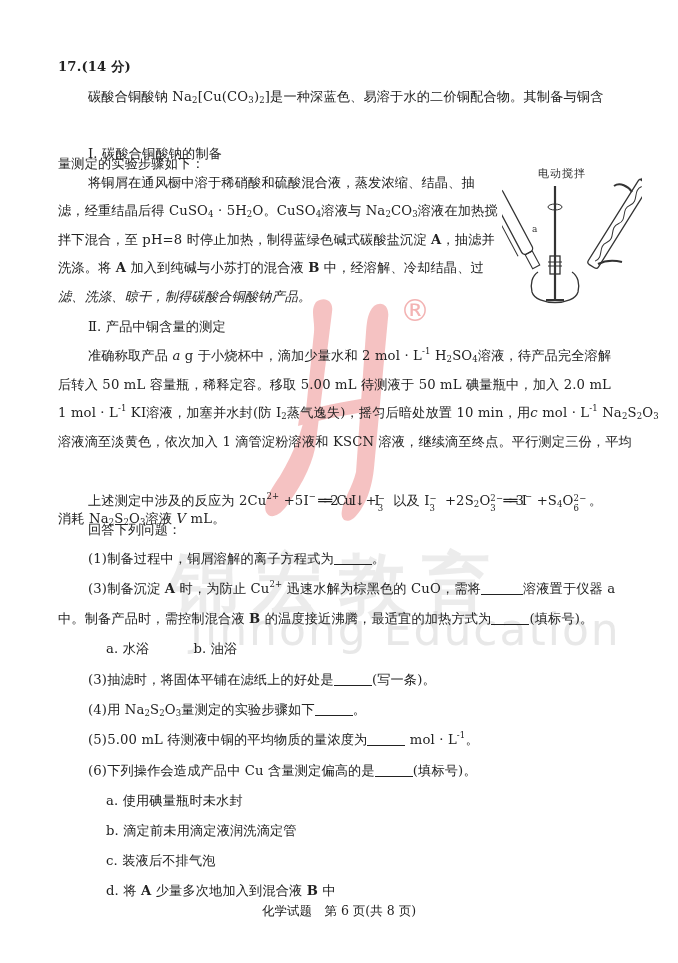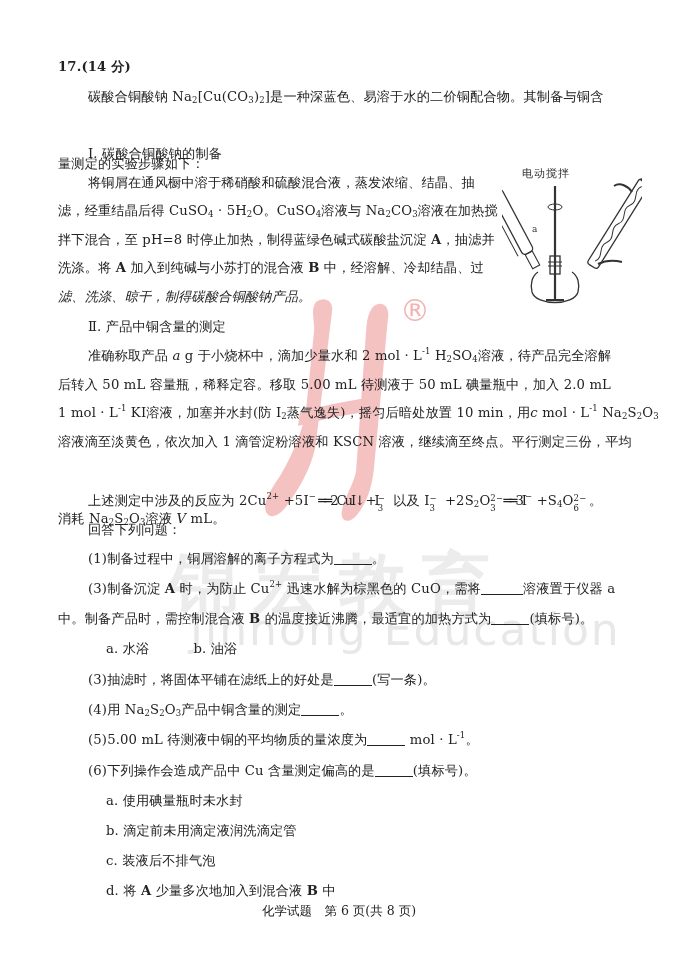--- a/index.html
+++ b/index.html
@@ -43,21 +43,21 @@
   }
   .wm-en {
     position: absolute; left: 190px; top: 604px; font-size: 44px; letter-spacing: 2px;
     color: rgba(150,150,150,0.22); font-family: "DejaVu Sans", sans-serif;
     pointer-events: none; white-space: nowrap;
   }
 
   
   .apparatus { position: absolute; left: 502px; top: 164px; width: 140px; height: 150px; }
   .apparatus-label {
-    position: absolute; left: 20px; top: 2px; font-size: 11px; letter-spacing: 1px;
+    position: absolute; left: 36px; top: 2px; font-size: 11px; letter-spacing: 1px;
     font-family: "DejaVu Sans", sans-serif; color: #333;
   }
   .footer {
     position: absolute; left: 0; width: 678px; top: 903px; text-align: center;
     font-size: 12.5px; color: #222;
   }
 </style>
 </head>
 <body>
 
@@ -152,21 +152,21 @@
   <div class="line" style="left:58px; top:610px;">
     <span>中。制备产品时，需控制混合液 </span><span class="bold">B</span><span> 的温度接近沸腾，最适宜的加热方式为</span><span class="blank"></span><span>(填标号)。</span>
   </div>
   <div class="line" style="left:106px; top:640px;">
     <span>a. 水浴</span><span style="display:inline-block;width:44px"></span><span>b. 油浴</span>
   </div>
   <div class="line" style="left:88px; top:671px;">
     <span>(3)抽滤时，将固体平铺在滤纸上的好处是</span><span class="blank"></span><span>(写一条)。</span>
   </div>
   <div class="line" style="left:88px; top:701px;">
-    <span>(4)用 Na</span><sub>2</sub><span>S</span><sub>2</sub><span>O</span><sub>3</sub><span>产品中铜含量的测定</span><span class="blank"></span><span>。</span>
+    <span>(4)用 Na</span><sub>2</sub><span>S</span><sub>2</sub><span>O</span><sub>3</sub><span>量测定的实验步骤如下</span><span class="blank"></span><span>。</span>
   </div>
   <div class="line" style="left:88px; top:731px;">
     <span>(5)5.00 mL 待测液中铜的平均物质的量浓度为</span><span class="blank"></span><span> mol · L</span><sup>-1</sup><span>。</span>
   </div>
   <div class="line" style="left:88px; top:762px;">
     <span>(6)下列操作会造成产品中 Cu 含量测定偏高的是</span><span class="blank"></span><span>(填标号)。</span>
   </div>
   <div class="line" style="left:106px; top:792px;">a. 使用碘量瓶时未水封</div>
   <div class="line" style="left:106px; top:822px;">b. 滴定前未用滴定液润洗滴定管</div>
   <div class="line" style="left:106px; top:852px;">c. 装液后不排气泡</div>

